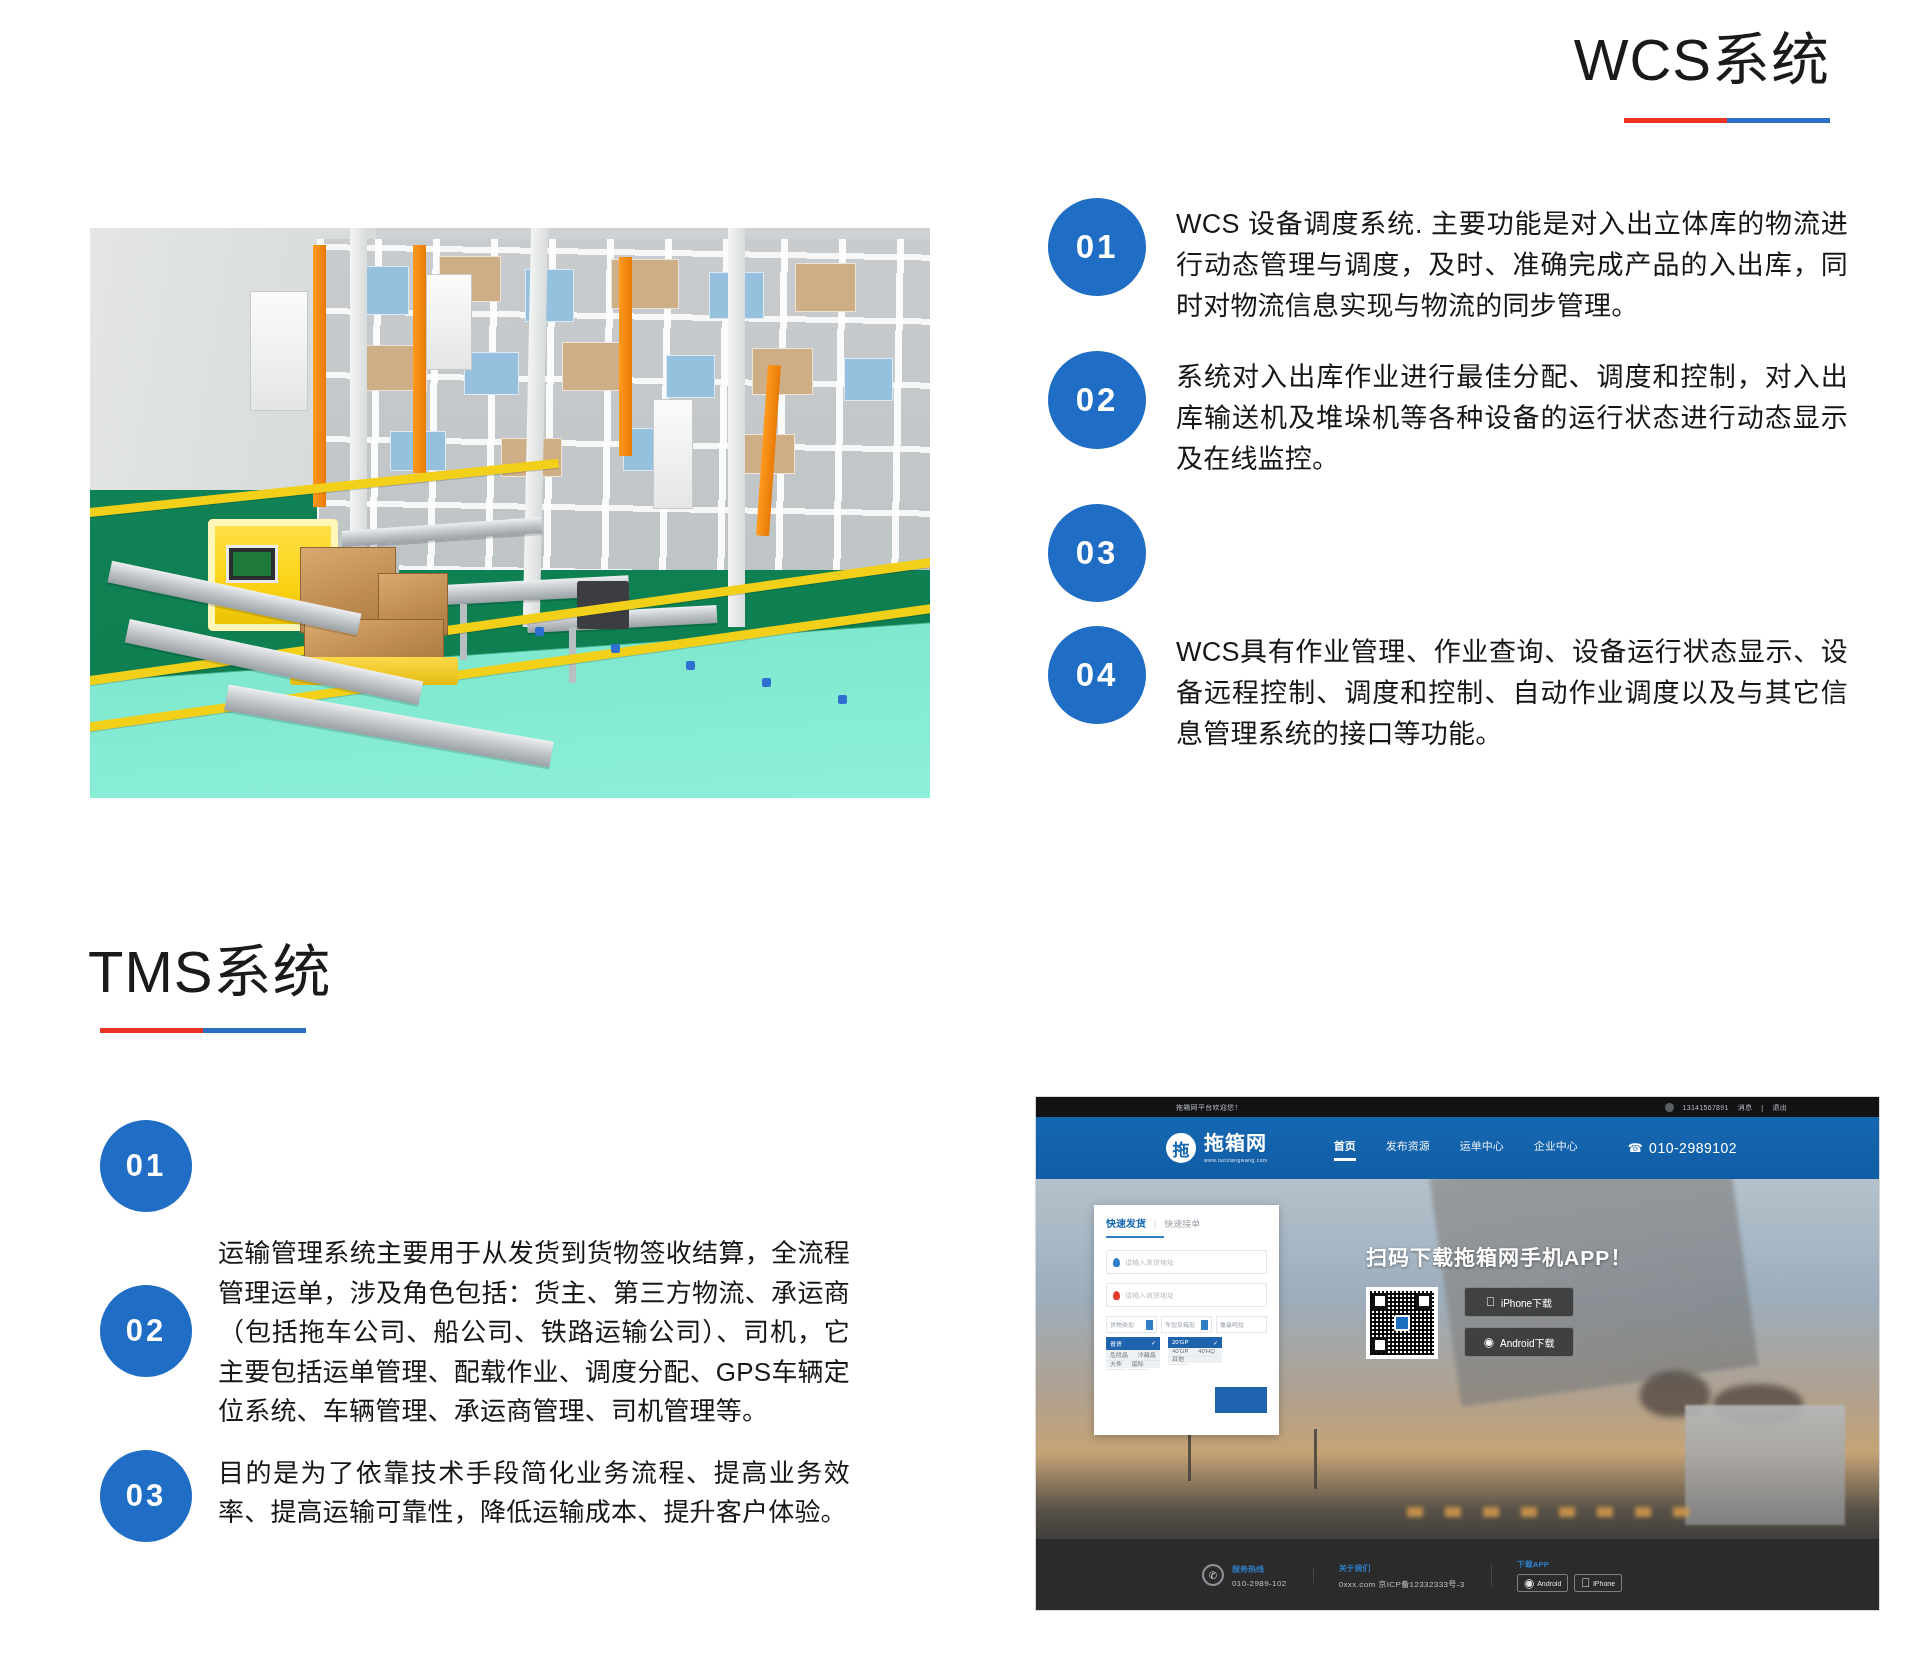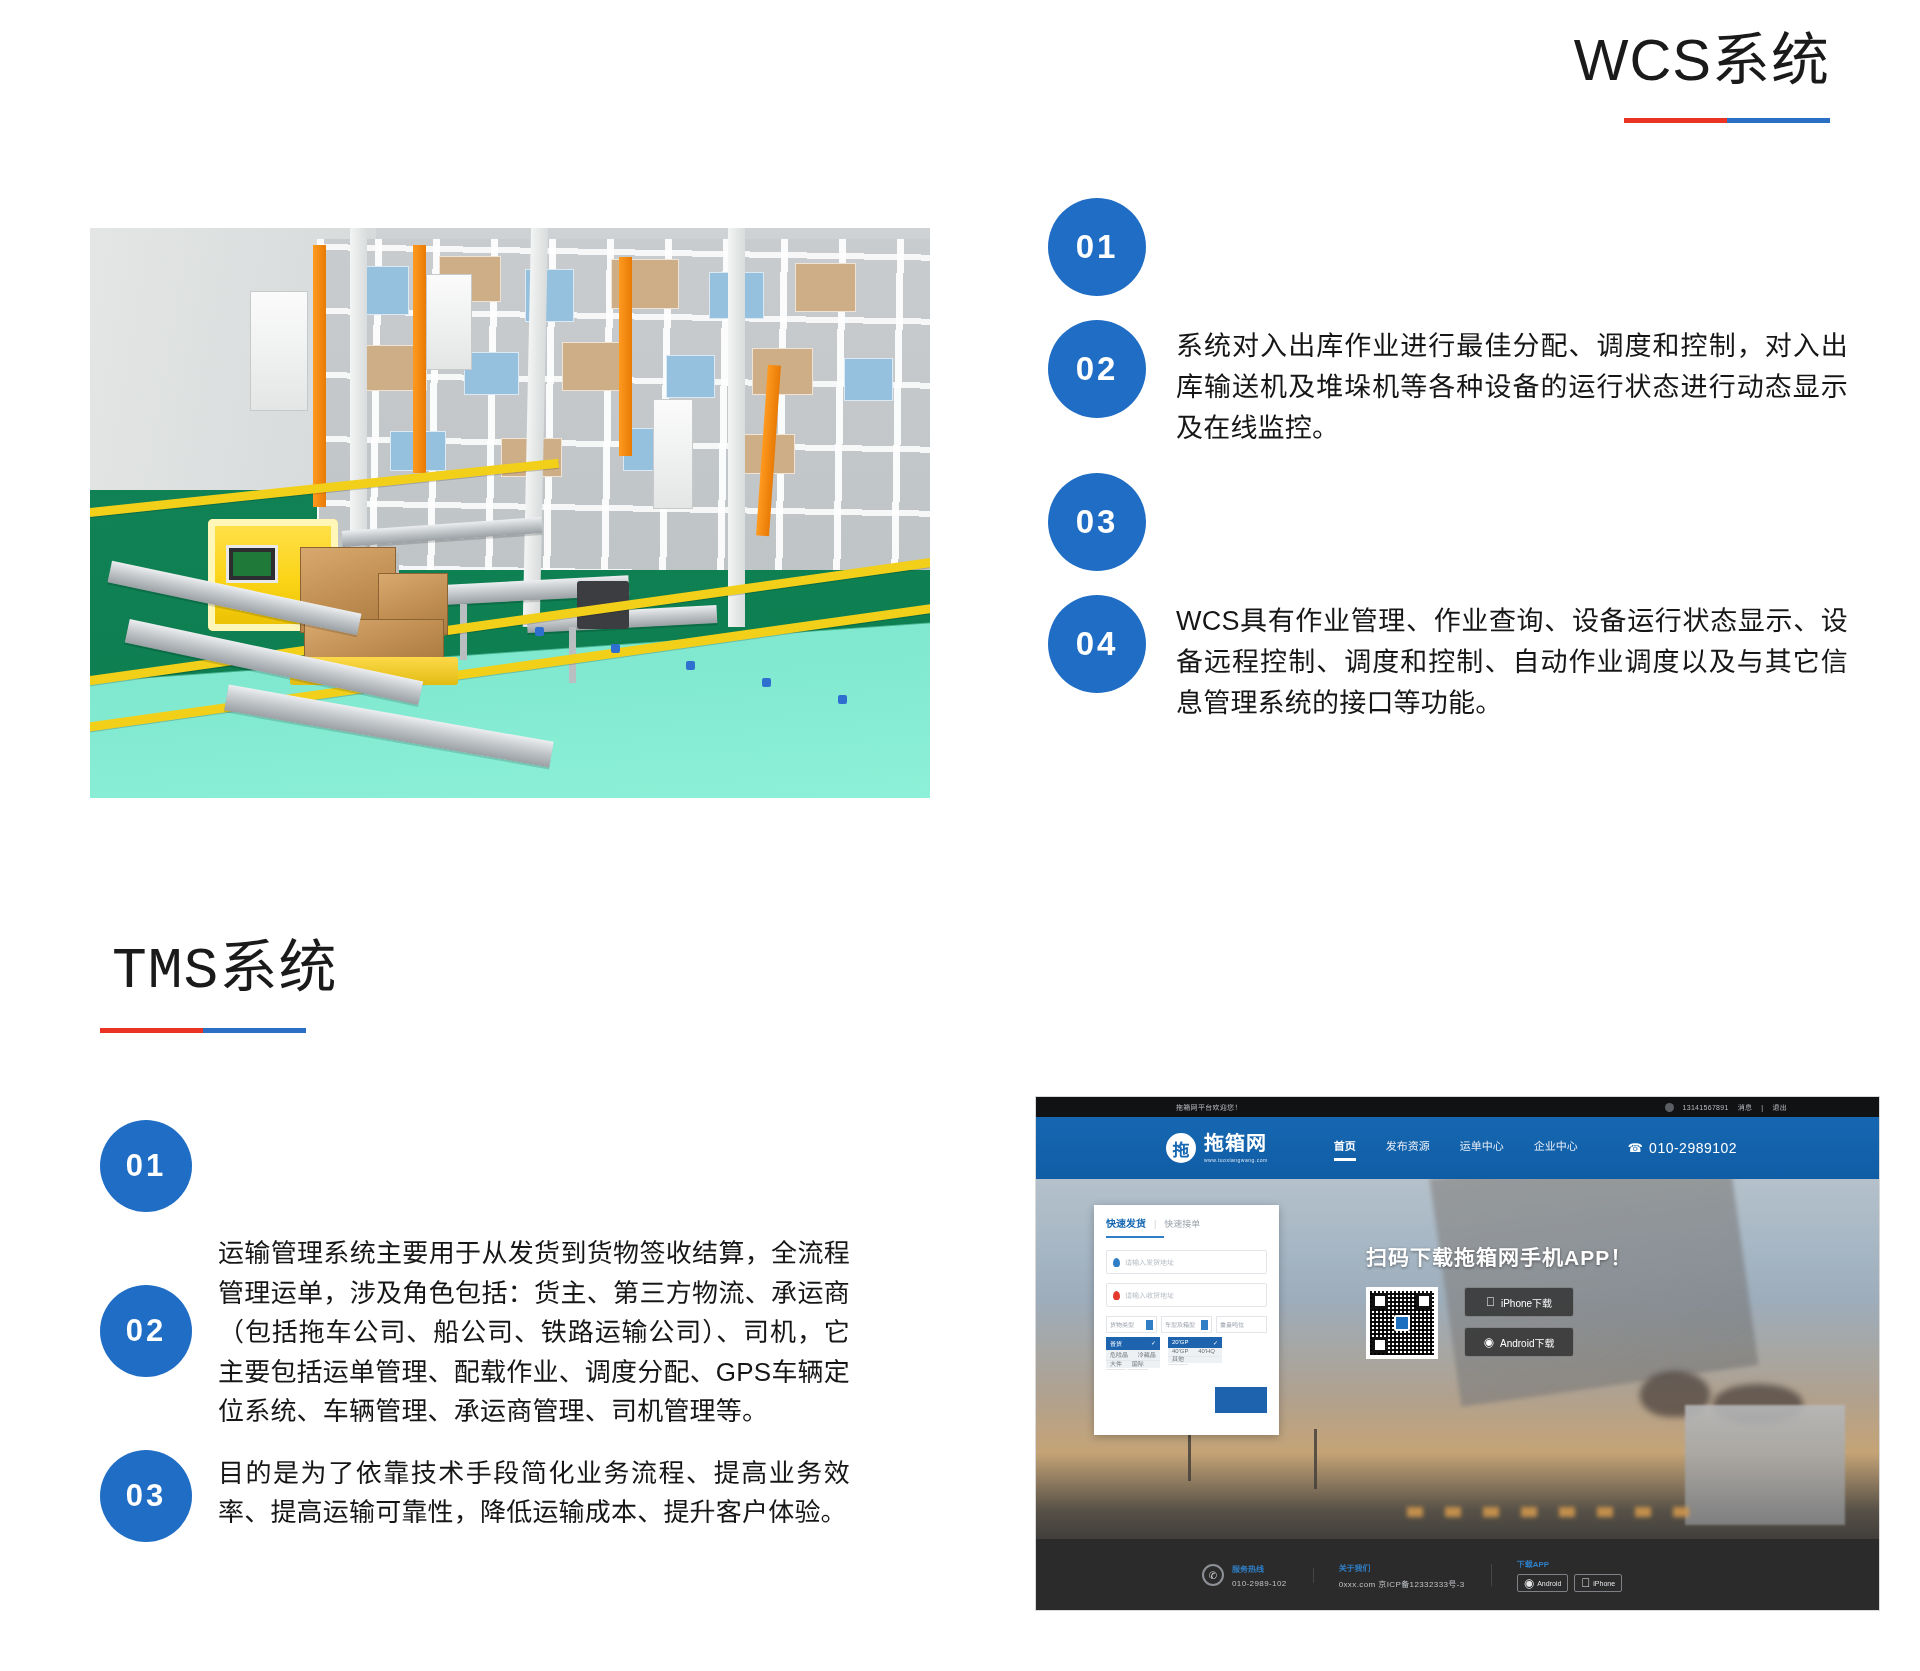--- a/index.html
+++ b/index.html
@@ -35,21 +35,21 @@
     height: 5px;
     width: 206px;
     display: flex;
   }
   .title-rule .rule-red  { flex: 1 1 50%; background: #ea3323; }
   .title-rule .rule-blue { flex: 1 1 50%; background: #2b6fc4; }
 
   #wcs-title      { right: 90px; top: 28px; }
   #wcs-title-rule { right: 90px; top: 118px; }
 
-  #tms-title      { left: 112px; top: 940px; font-family: Liberation Mono, monospace; }
+  #tms-title      { left: 88px; top: 940px; }
   #tms-title-rule { left: 100px; top: 1028px; }
 
   
   .bullet-list { position: absolute; }
 
   .bullet-row {
     position: relative;
     display: flex;
     align-items: flex-start;
   }
@@ -476,20 +476,21 @@
     <div class="wh sensor" style="left:62%; top:73%;"></div>
     <div class="wh sensor" style="left:71%; top:76%;"></div>
     <div class="wh sensor" style="left:80%; top:79%;"></div>
     <div class="wh sensor" style="left:89%; top:82%;"></div>
   </div>
 
   <div class="bullet-list" id="wcs-list">
 
     <div class="bullet-row">
       <div class="badge">01</div>
+      <div class="body-text">WCS 设备调度系统. 主要功能是对入出立体库的物流进行动态管理与调度，及时、准确完成产品的入出库，同时对物流信息实现与物流的同步管理。</div>
     </div>
 
     <div class="bullet-row">
       <div class="badge">02</div>
       <div class="body-text">系统对入出库作业进行最佳分配、调度和控制，对入出库输送机及堆垛机等各种设备的运行状态进行动态显示及在线监控。</div>
     </div>
 
     <div class="bullet-row">
       <div class="badge">03</div>
     </div>

